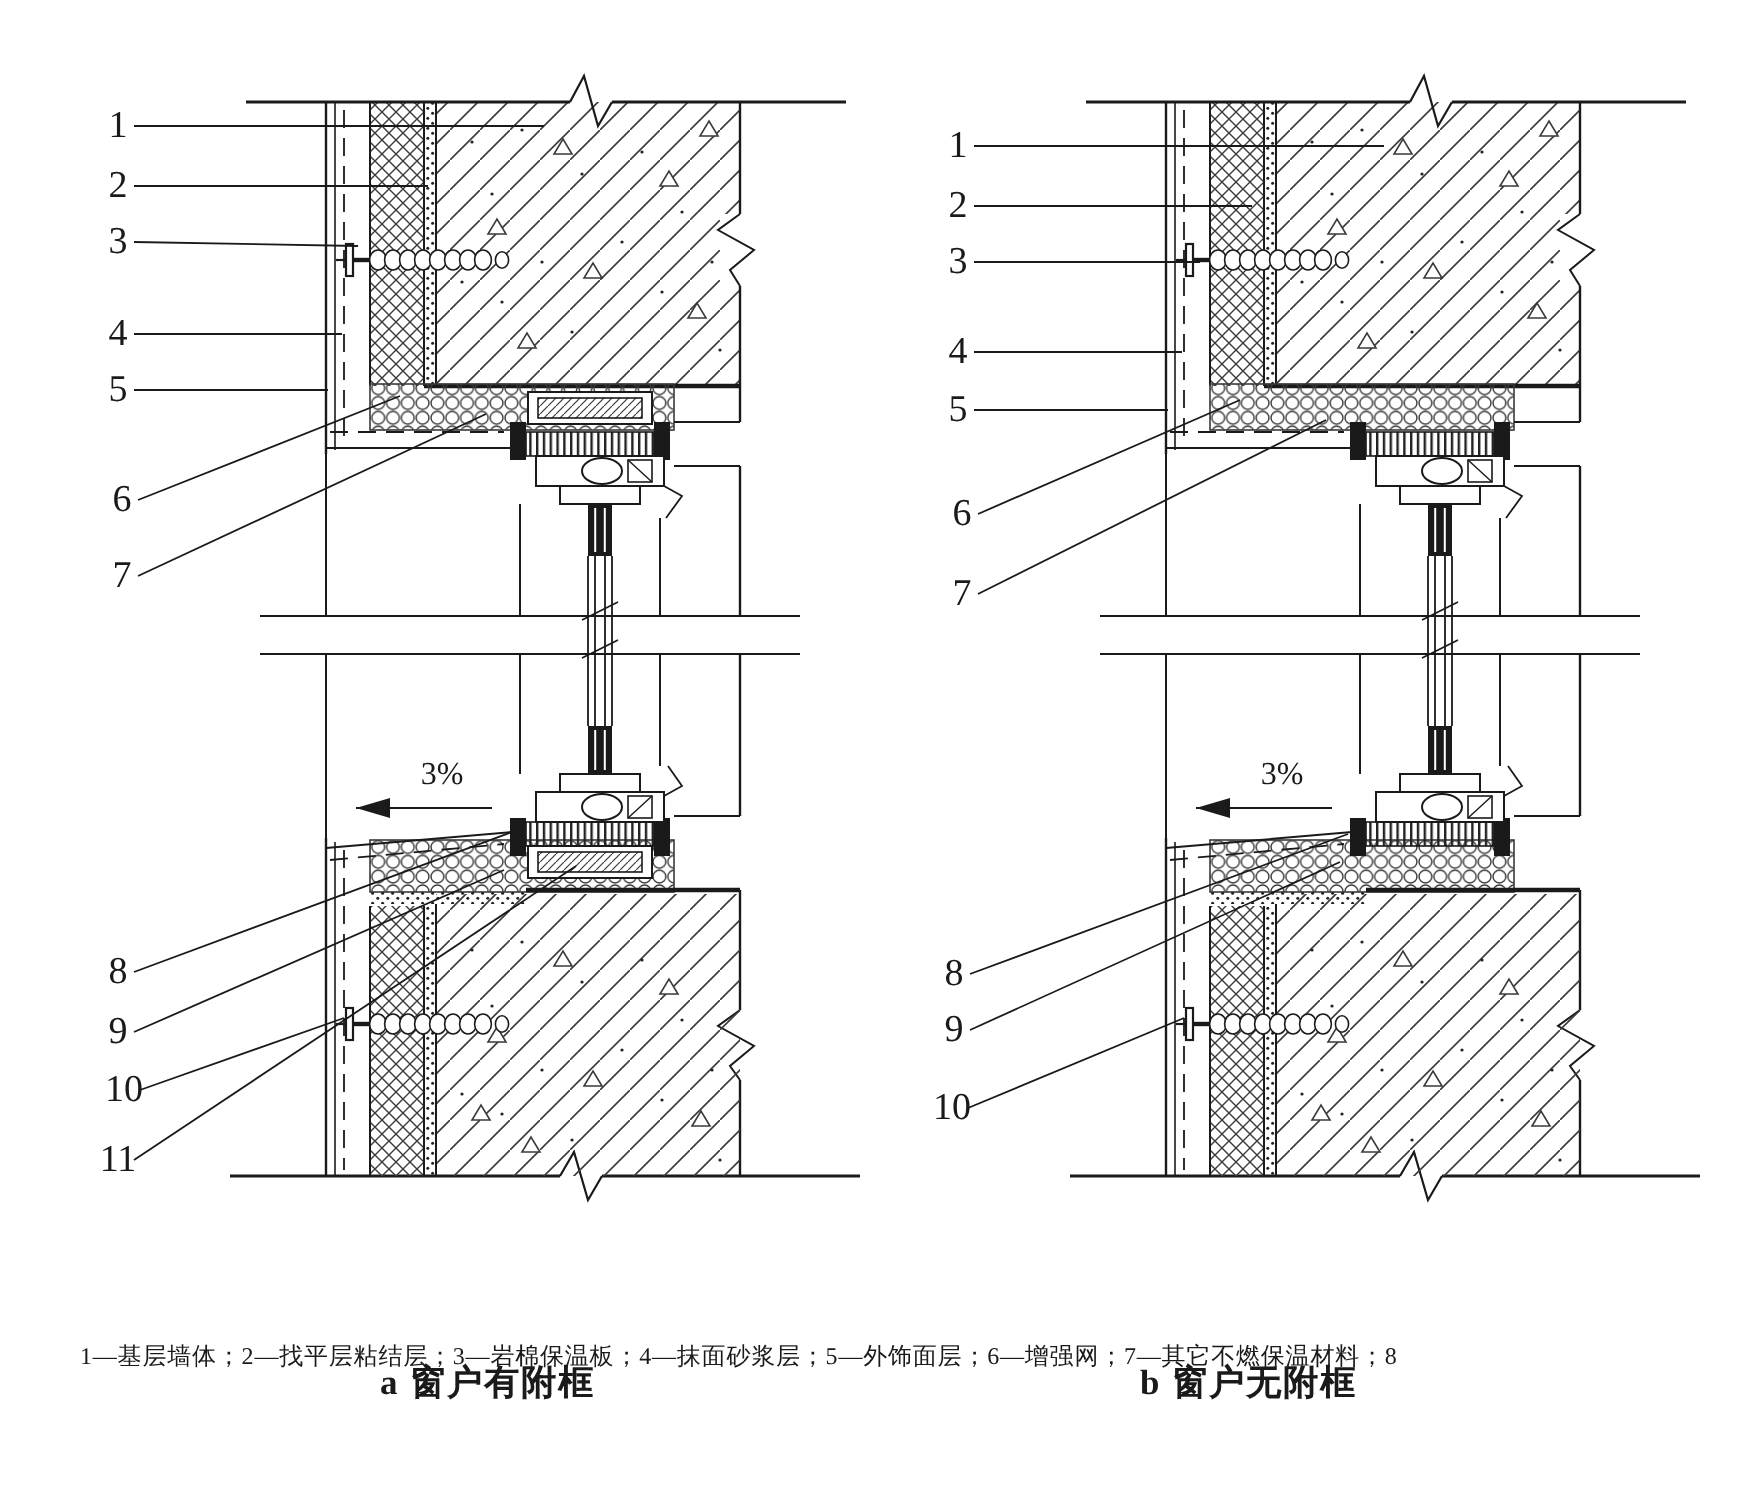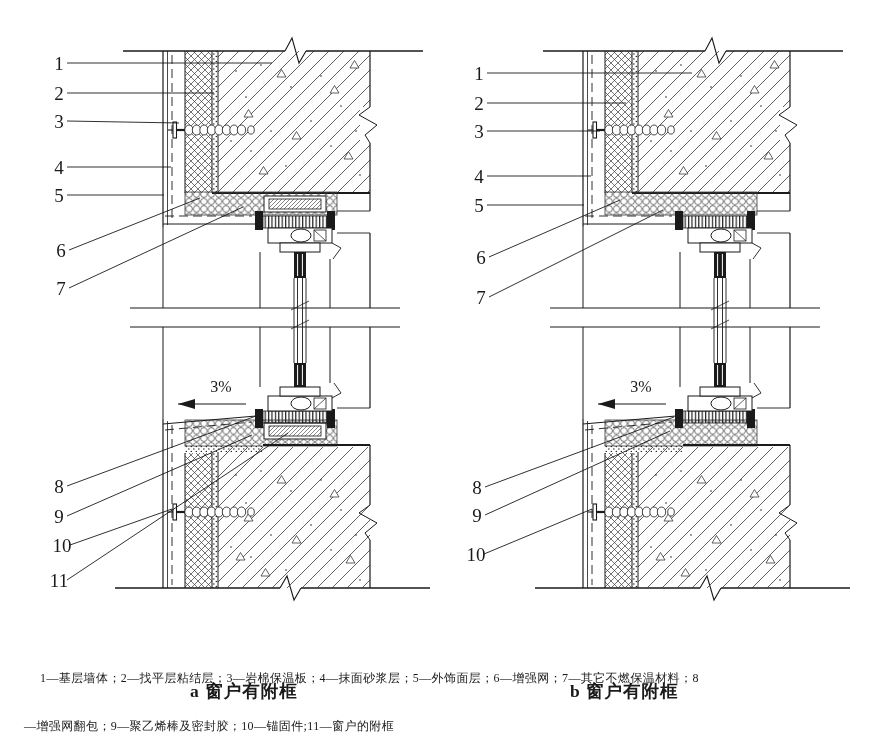--- a/index.html
+++ b/index.html
@@ -482,17 +482,16 @@
           <text x="27" y="452" font-size="19" fill="#1a1a1a" text-anchor="middle" dominant-baseline="central" font-family="'Liberation Serif','DejaVu Serif',serif">8</text>
           <line x1="35" y1="480" x2="220" y2="396" stroke="#1a1a1a" stroke-width="0.9"></line>
           <text x="27" y="480" font-size="19" fill="#1a1a1a" text-anchor="middle" dominant-baseline="central" font-family="'Liberation Serif','DejaVu Serif',serif">9</text>
           <line x1="34" y1="519" x2="142" y2="474" stroke="#1a1a1a" stroke-width="0.9"></line>
           <text x="26" y="519" font-size="19" fill="#1a1a1a" text-anchor="middle" dominant-baseline="central" font-family="'Liberation Serif','DejaVu Serif',serif">10</text>
         </g>
       </svg>
     </div>
 
   <div class="fig-title a">a 窗户有附框</div>
-  <div class="fig-title b">b 窗户有附框</div>
+  <div class="fig-title b">b 窗户无附框</div>
 
   <div class="legend-line l1">1—基层墙体；2—找平层粘结层；3—岩棉保温板；4—抹面砂浆层；5—外饰面层；6—增强网；7—其它不燃保温材料；8</div>
-  <div class="legend-line l2">—增强网翻包；9—聚乙烯棒及密封胶；10—锚固件;11—窗户的附框</div>
 </div>
 
 </body></html>

